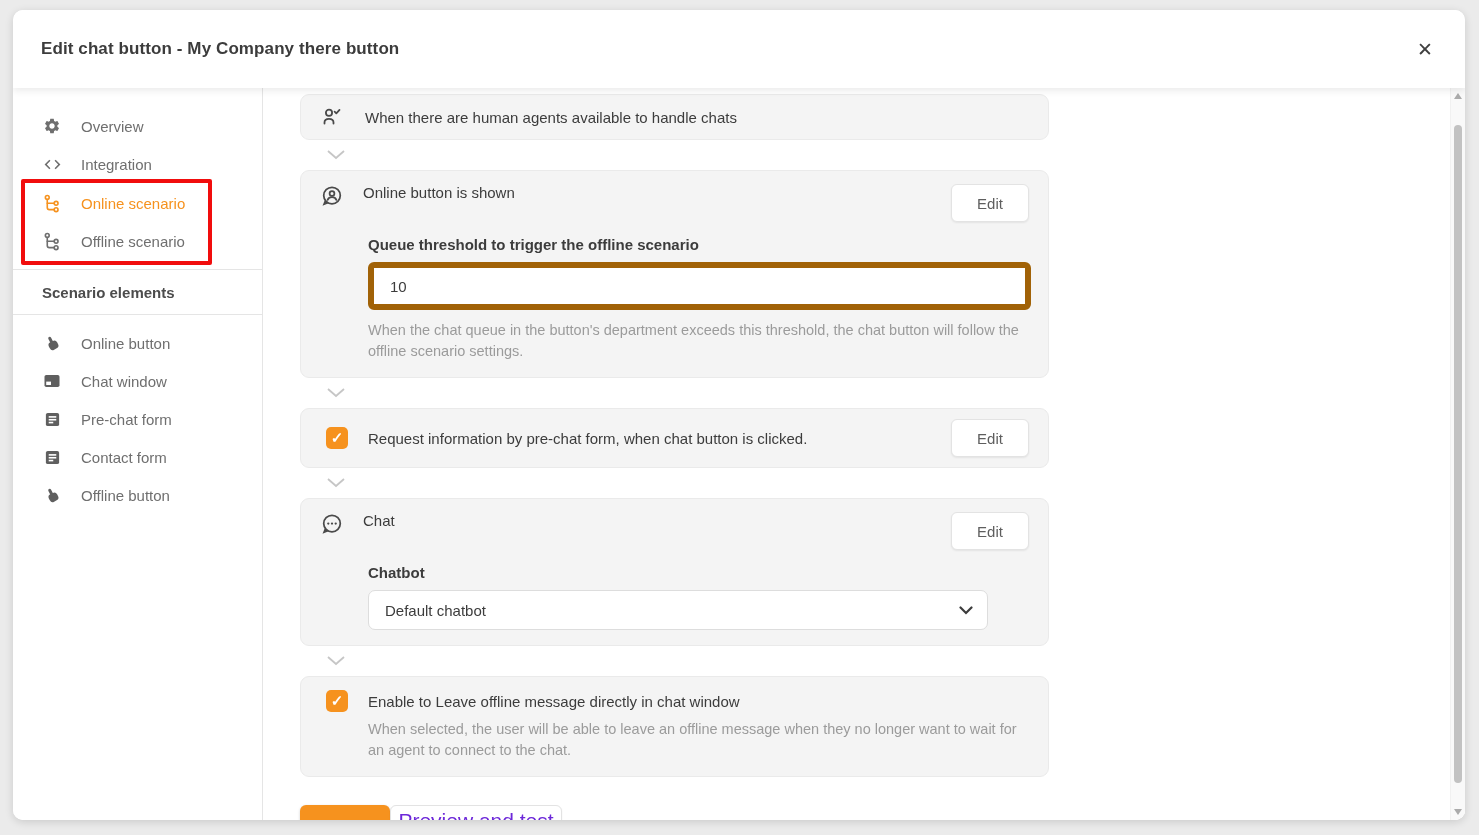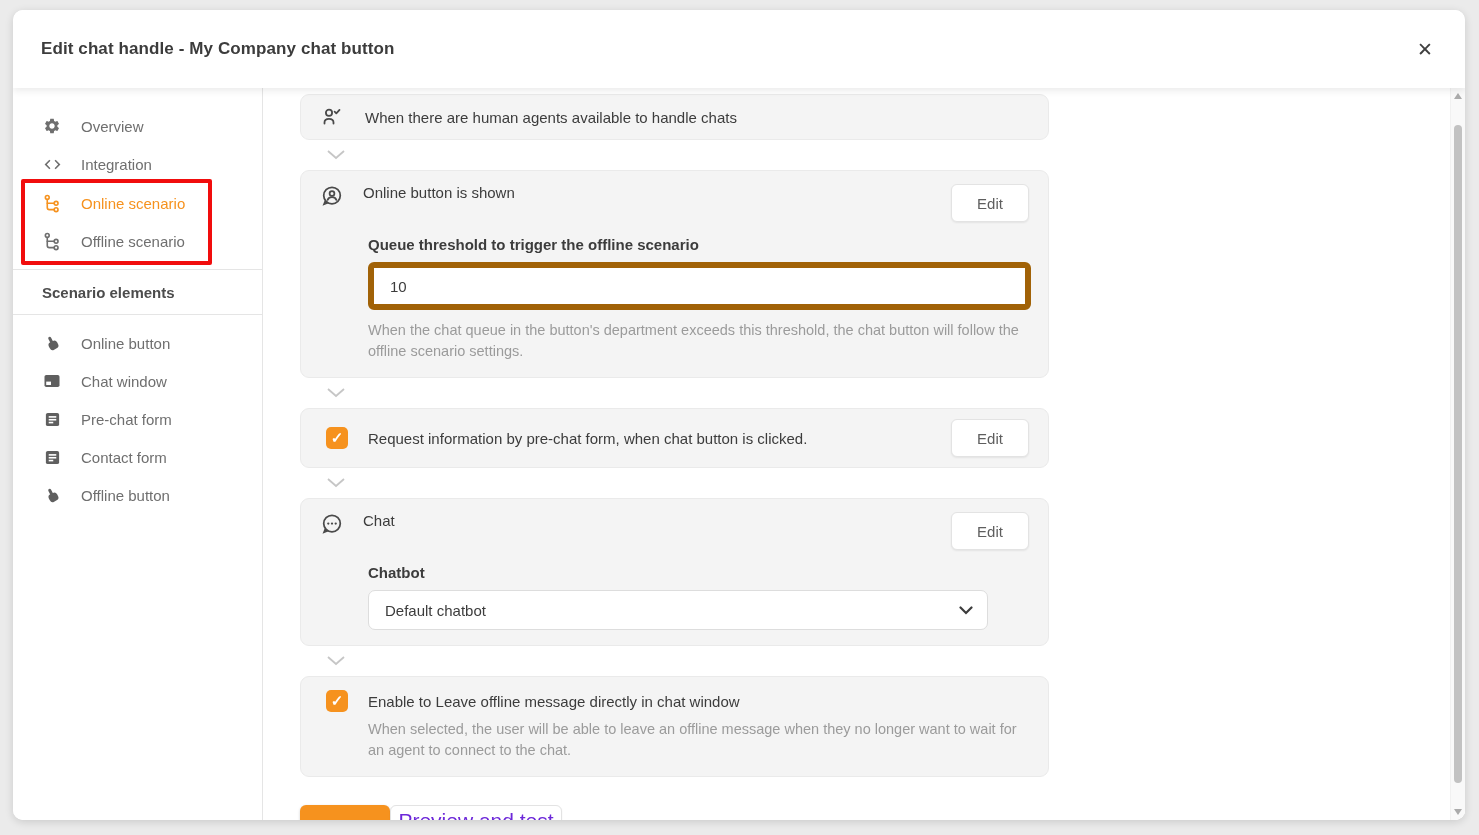--- a/index.html
+++ b/index.html
@@ -95,21 +95,21 @@
   .sb-down{bottom:5px;border-top:6px solid #ababab;}
   .sb-thumb{position:absolute;top:37px;left:3px;width:8px;height:658px;background:#c2c2c2;border-radius:4px;cursor:pointer;}
   svg{display:block;}
 </style>
 </head>
 <body>
 
 <div class="dialog">
 
   <div class="hdr">
-    <div class="hdr-title">Edit chat handle - My Company chat button</div>
+    <div class="hdr-title">Edit chat button - My Company there button</div>
     <button class="close-btn">✕</button>
   </div>
 
   <div class="bdy">
 
     <aside class="sidebar">
 
       <div class="nav-item">
         <span class="ic">
           <svg width="18" height="18" viewBox="0 0 24 24" fill="#6f6f6f">

